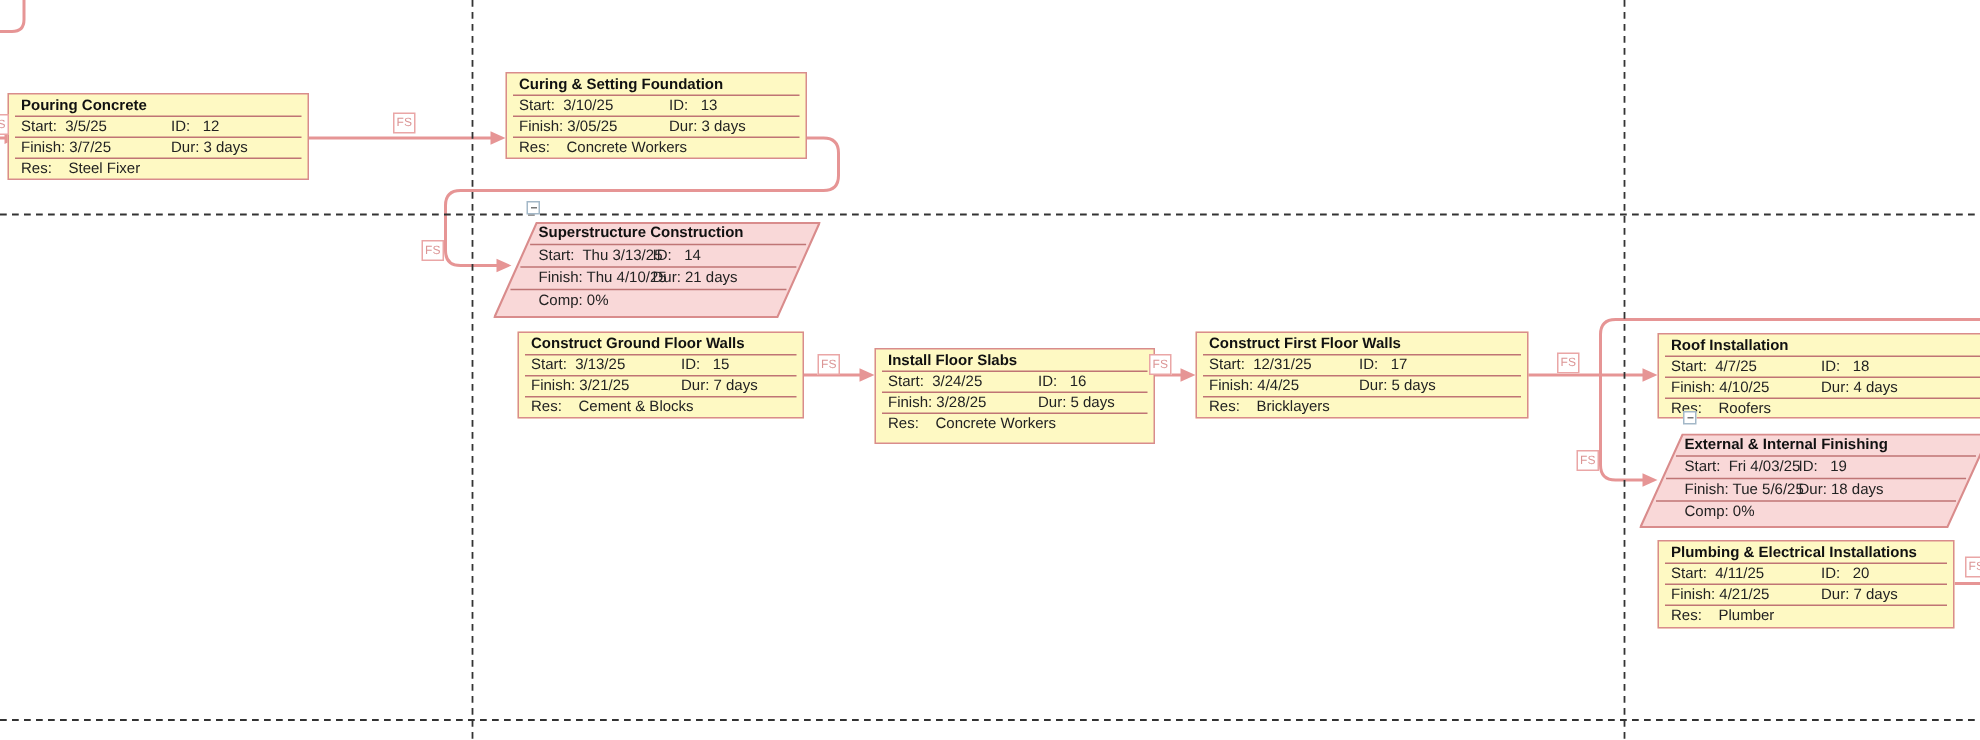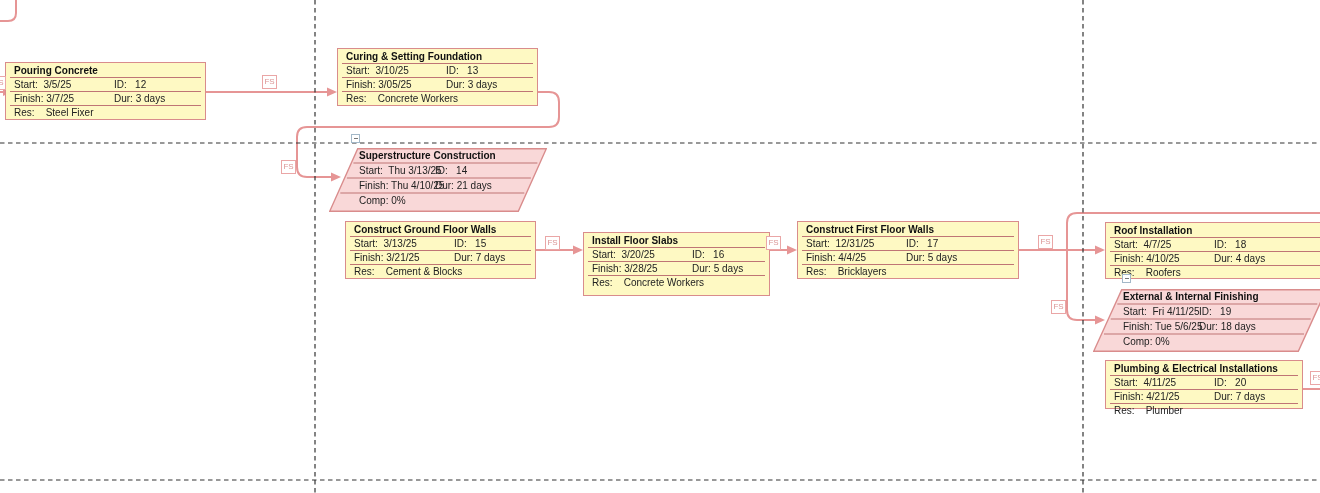--- a/index.html
+++ b/index.html
@@ -23,21 +23,21 @@
   .r4{top:43.5px;}
   .sep{position:absolute;left:4px;right:4px;height:1px;background:#bf7575;}
   .s1{top:14px;} .s2{top:28px;} .s3{top:42px;}
 
   .n-pouring   {left:5px;   top:62px;  width:201px; height:58px;}
   .n-curing    {left:337px; top:48px;  width:201px; height:58px;}
   .n-ground    {left:345px; top:221px; width:191px; height:58px;}
   .n-slabs     {left:583px; top:221px; width:187px; height:64px;margin-top:11px;}
   .n-firstfloor{left:797px; top:221px; width:222px; height:58px;}
   .n-roof      {left:1105px;top:222px; width:220px; height:57px;}
-  .n-plumbing  {left:1105px;top:360px; width:198px; height:49px;}
+  .n-plumbing  {left:1105px;top:360px; width:198px; height:59px;}
 
   
   .pnode{position:absolute;}
   .pnode svg{position:absolute;left:0;top:0;}
   .pnode .nt{left:30px;}
   .pnode .c1{left:30px;}
   .pnode .c2{left:106px;}
   .pnode .r2{top:16.5px;}
   .pnode .r3{top:31.5px;}
   .pnode .r4{top:46.5px;}
@@ -151,21 +151,21 @@
     <div class="sep s2"></div>
     <span class="cell c1 r3">Finish: 3/21/25</span>
     <span class="cell c2 r3">Dur: 7 days</span>
     <div class="sep s3"></div>
     <span class="cell c1 r4">Res:    Cement &amp; Blocks</span>
   </div>
 
   <div class="node n-slabs">
     <div class="nt">Install Floor Slabs</div>
     <div class="sep s1"></div>
-    <span class="cell c1 r2">Start:  3/20/25</span>
+    <span class="cell c1 r2">Start:  3/24/25</span>
     <span class="cell c2 r2">ID:   16</span>
     <div class="sep s2"></div>
     <span class="cell c1 r3">Finish: 3/28/25</span>
     <span class="cell c2 r3">Dur: 5 days</span>
     <div class="sep s3"></div>
     <span class="cell c1 r4">Res:    Concrete Workers</span>
   </div>
 
   <div class="node n-firstfloor">
     <div class="nt">Construct First Floor Walls</div>
@@ -194,21 +194,21 @@
   <div class="pnode n-finishing">
     <svg width="234" height="63" viewBox="0 0 234 63">
       <polygon points="28.7,0.7 233.3,0.7 205.3,62.3 0.7,62.3" fill="#f9d8d8" stroke="#d98c8c" stroke-width="1.4"></polygon>
       <g stroke="#bf7575" stroke-width="1">
         <line x1="24.3" y1="15" x2="224.3" y2="15"></line>
         <line x1="17.7" y1="30" x2="217.7" y2="30"></line>
         <line x1="11.0" y1="45" x2="211.0" y2="45"></line>
       </g>
     </svg>
     <div class="nt">External &amp; Internal Finishing</div>
-    <span class="cell c1 r2">Start:  Fri 4/11/25</span>
+    <span class="cell c1 r2">Start:  Fri 4/03/25</span>
     <span class="cell c2 r2">ID:   19</span>
     <span class="cell c1 r3">Finish: Tue 5/6/25</span>
     <span class="cell c2 r3">Dur: 18 days</span>
     <span class="cell c1 r4">Comp: 0%</span>
   </div>
 
   <div class="node n-plumbing">
     <div class="nt">Plumbing &amp; Electrical Installations</div>
     <div class="sep s1"></div>
     <span class="cell c1 r2">Start:  4/11/25</span>

